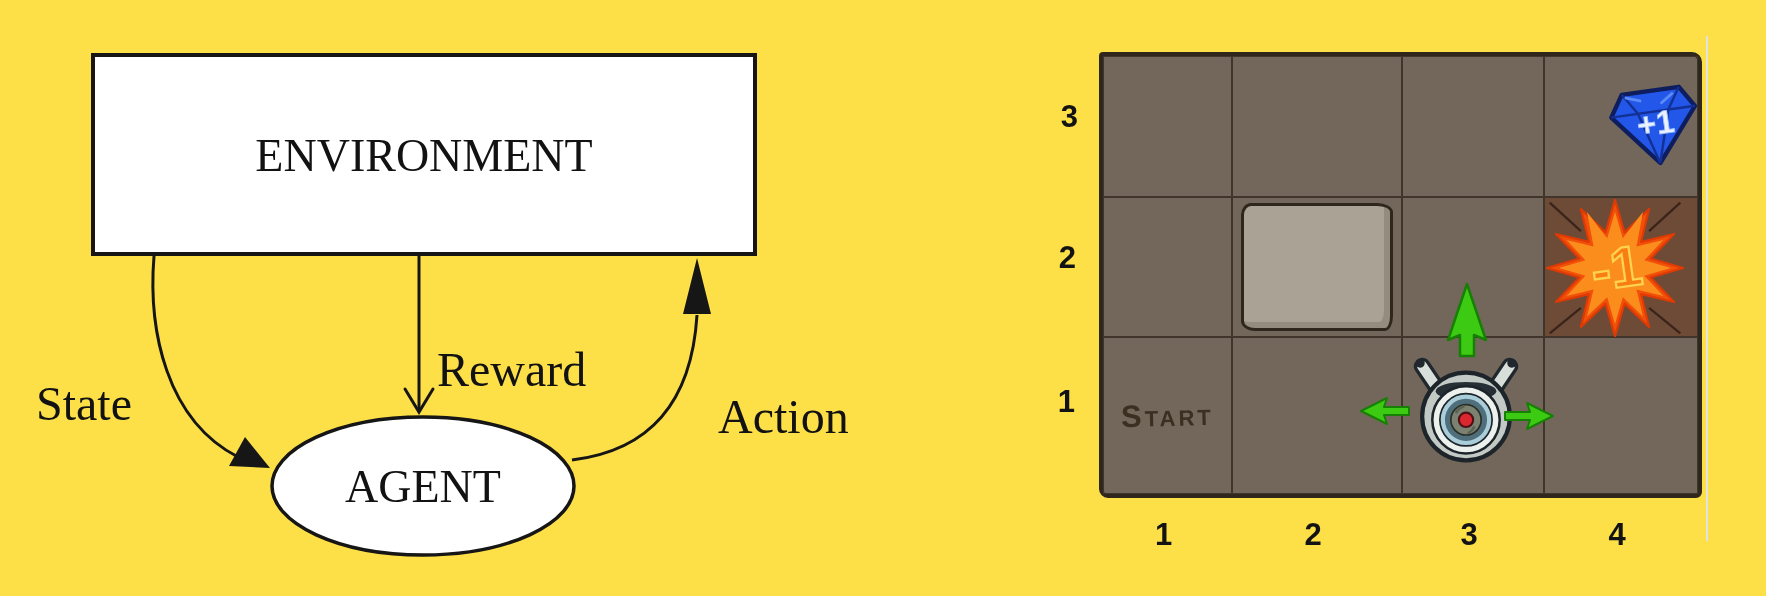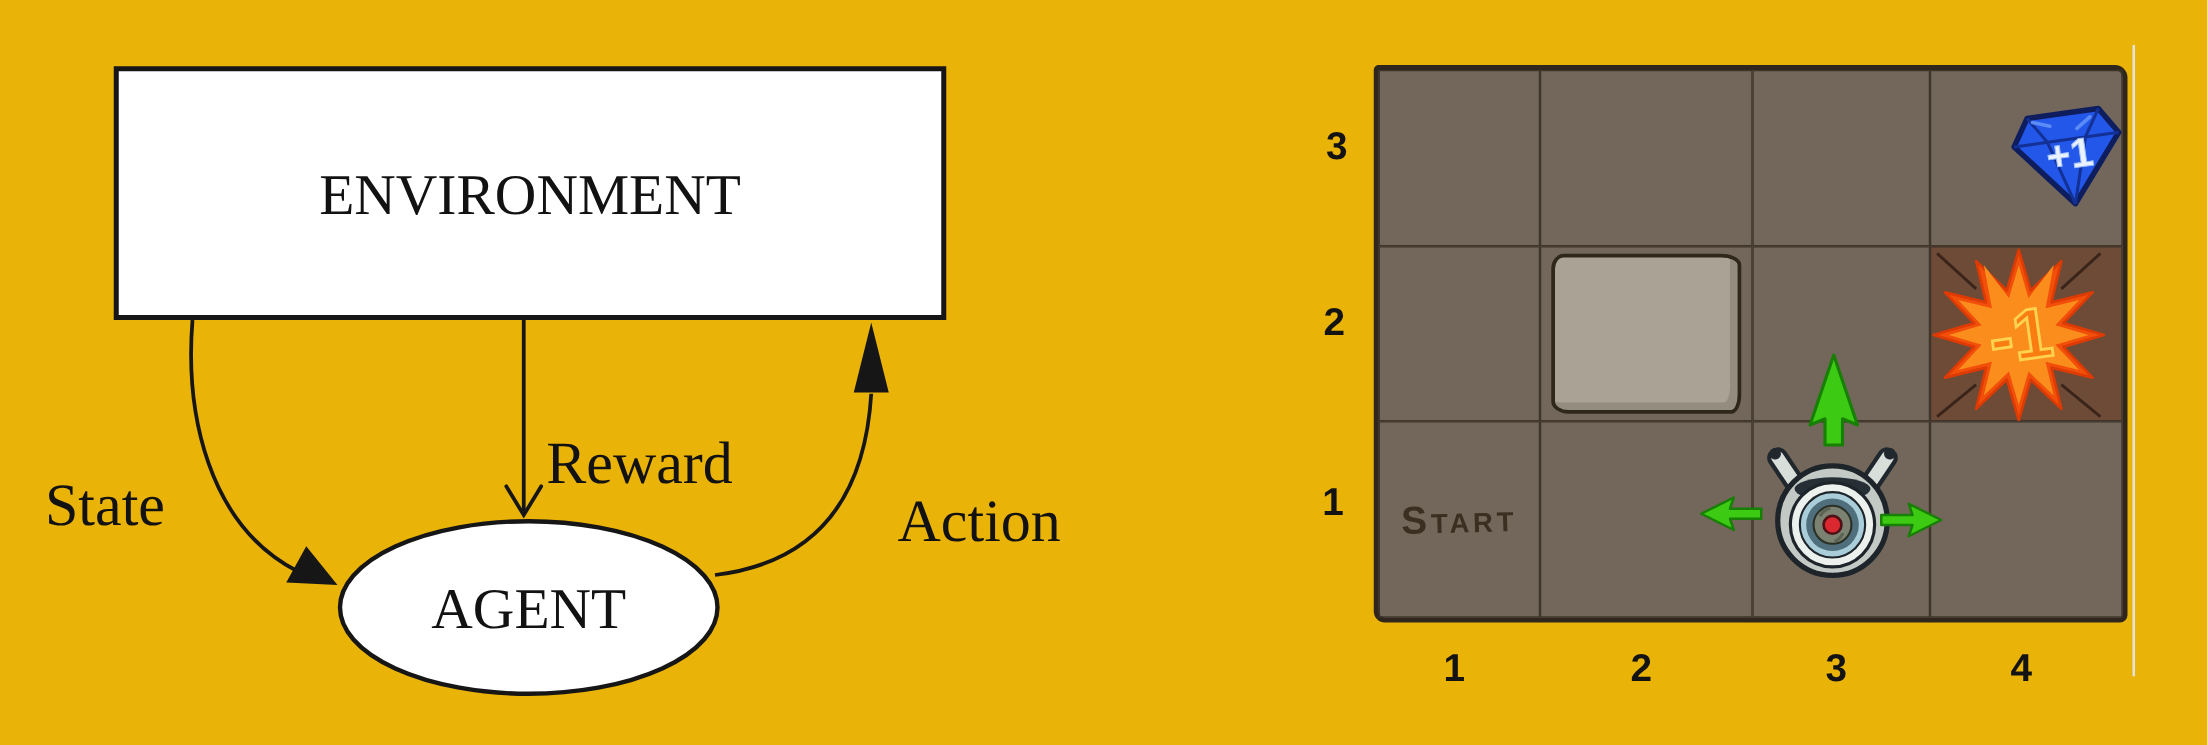--- a/index.html
+++ b/index.html
@@ -1,19 +1,19 @@
 <!DOCTYPE html>
 <html><head>
 <meta charset="utf-8">
 <style>
   html,body{margin:0;padding:0;background:#ffffff;}
   .canvas{
     position:relative;
     width:1766px;height:596px;
-    background:#eab308;
+    background:#fde047;
     overflow:hidden;
     font-family:"Liberation Sans", sans-serif;
   }
 
   
   .rl-svg{position:absolute;left:0;top:0;}
   .rl-svg text{
     font-family:"Liberation Serif", serif;
     fill:#121212;
   }

